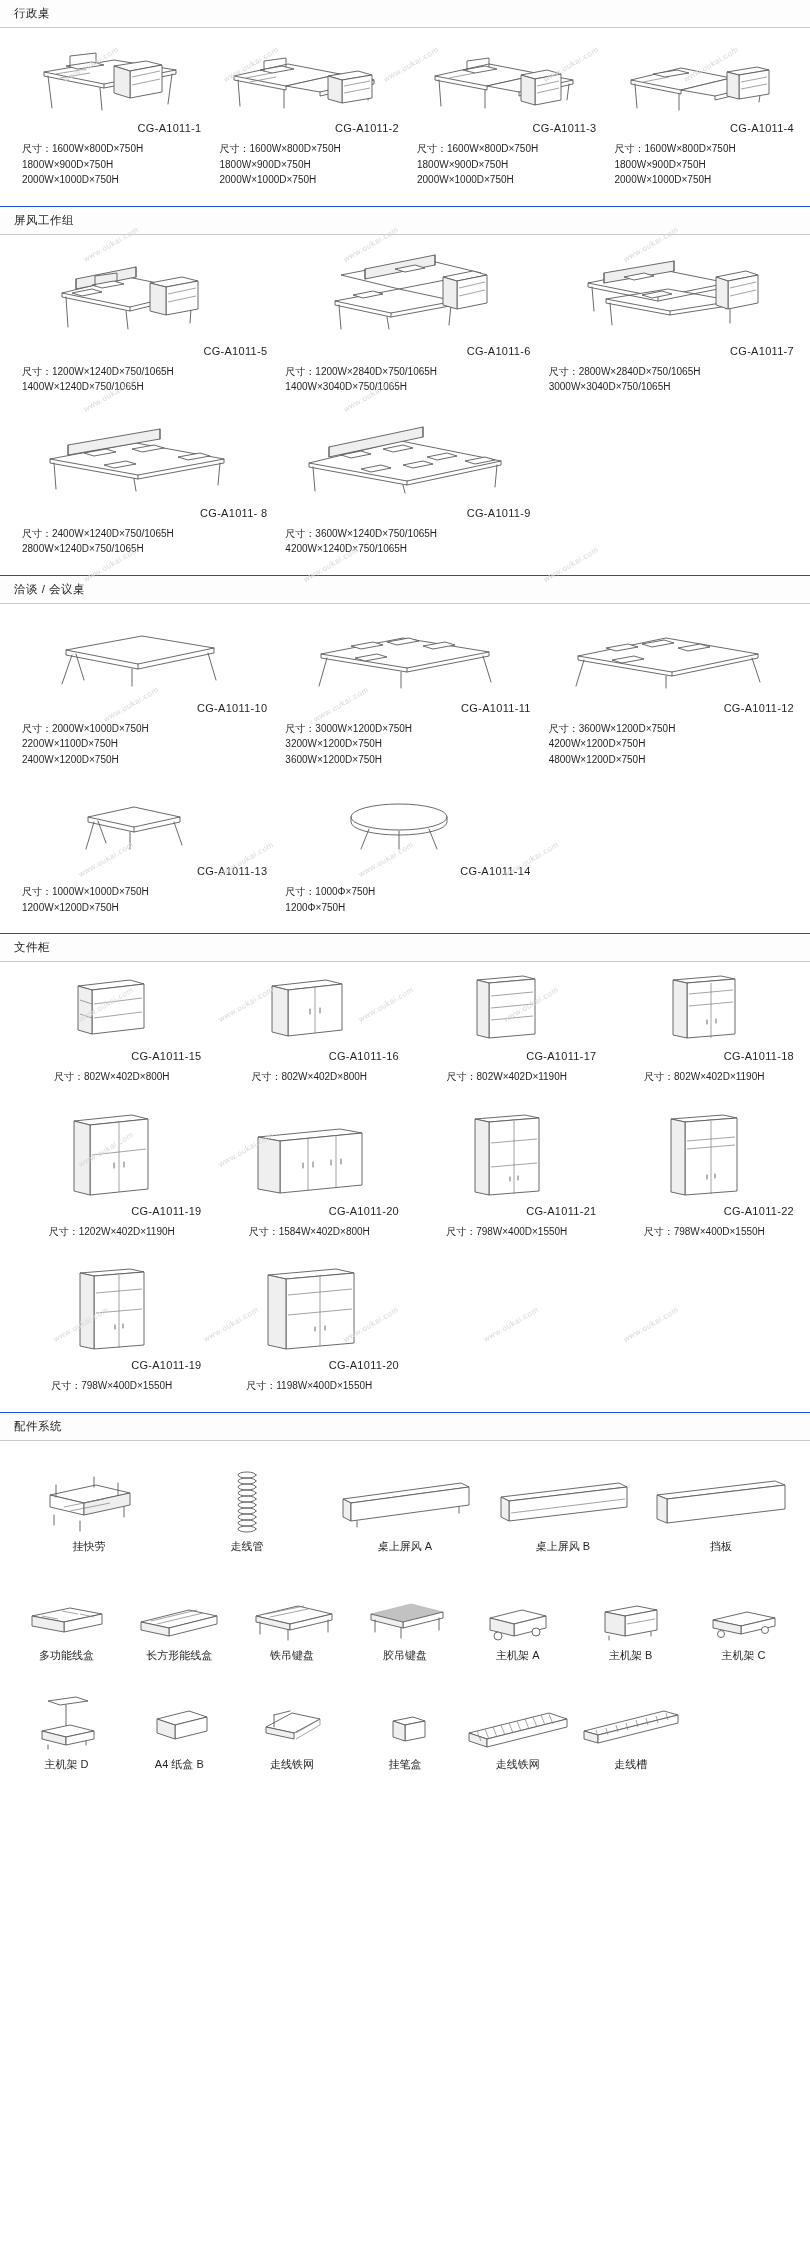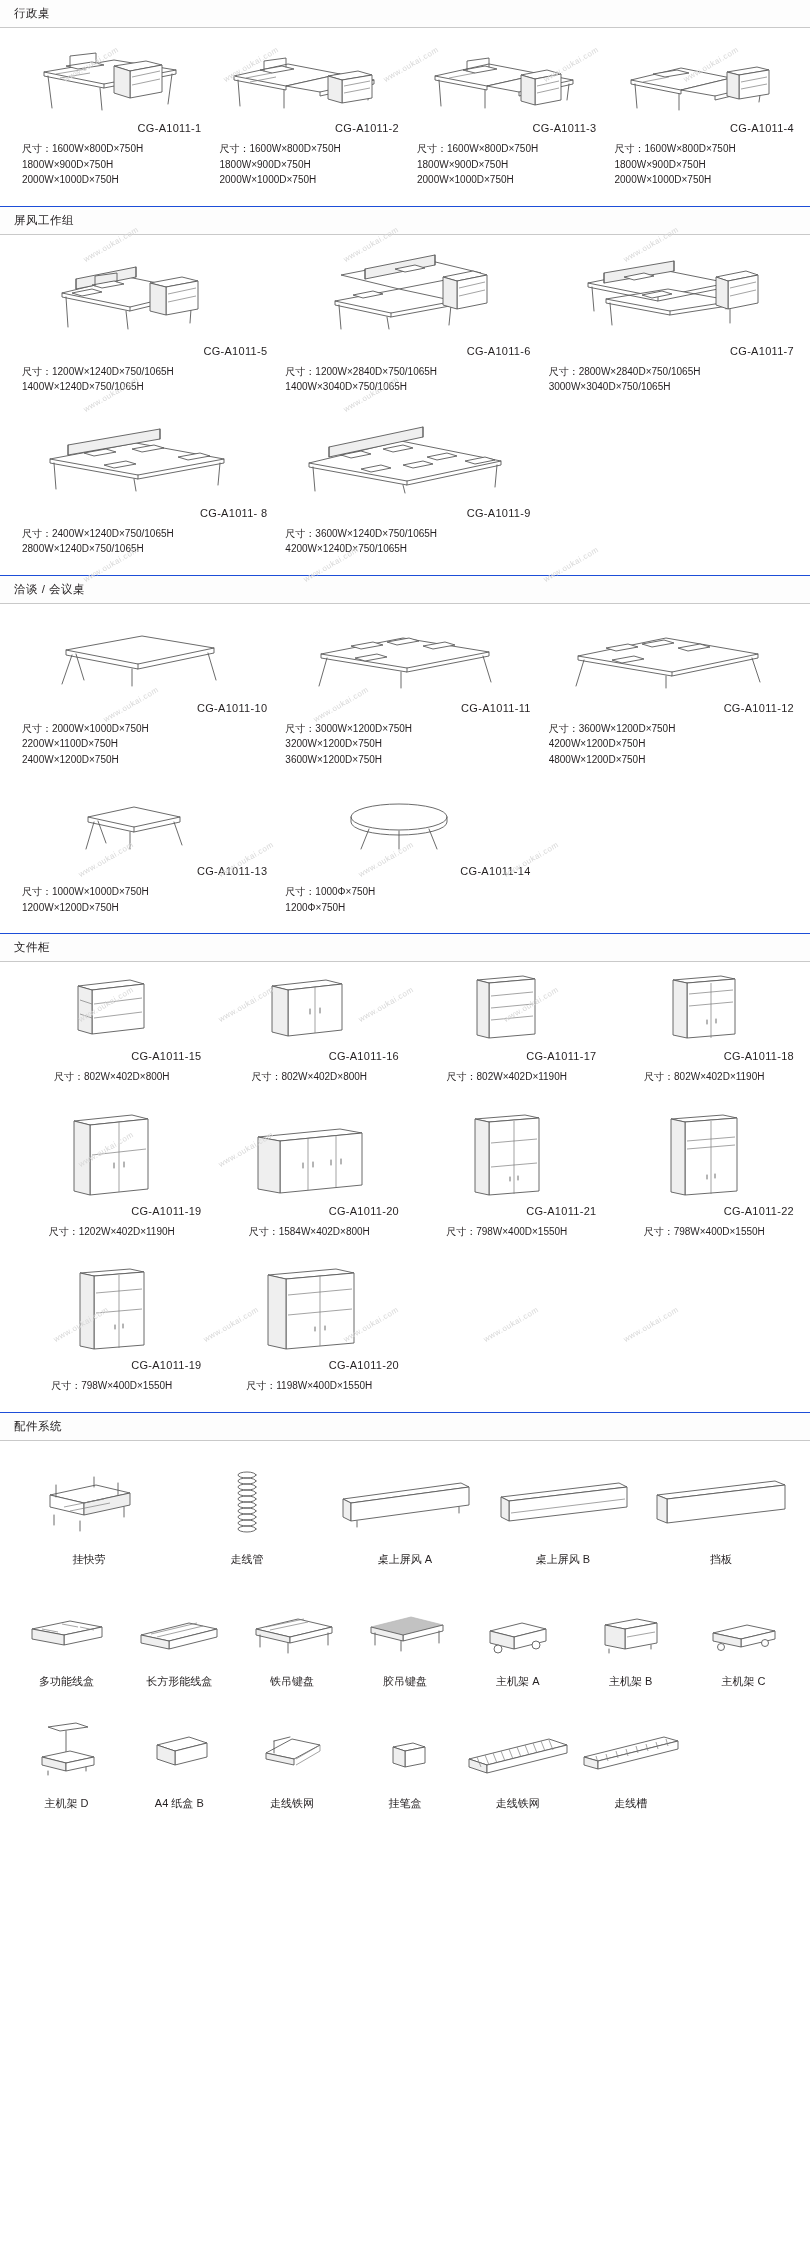--- a/index.html
+++ b/index.html
@@ -78,21 +78,21 @@
     padding: 0 4px;
   }
   .acc-thumb {
     height: 76px;
     display: flex;
     align-items: flex-end;
     justify-content: center;
   }
   .acc-label {
     font-size: 11px;
-    margin-top: 17px;
+    margin-top: 4px;
     margin-bottom: 14px;
     text-align: center;
   }
 
   
   .wm {
     position: absolute;
     font-size: 8px;
     color: #d8d8d8;
     transform: rotate(-30deg);

